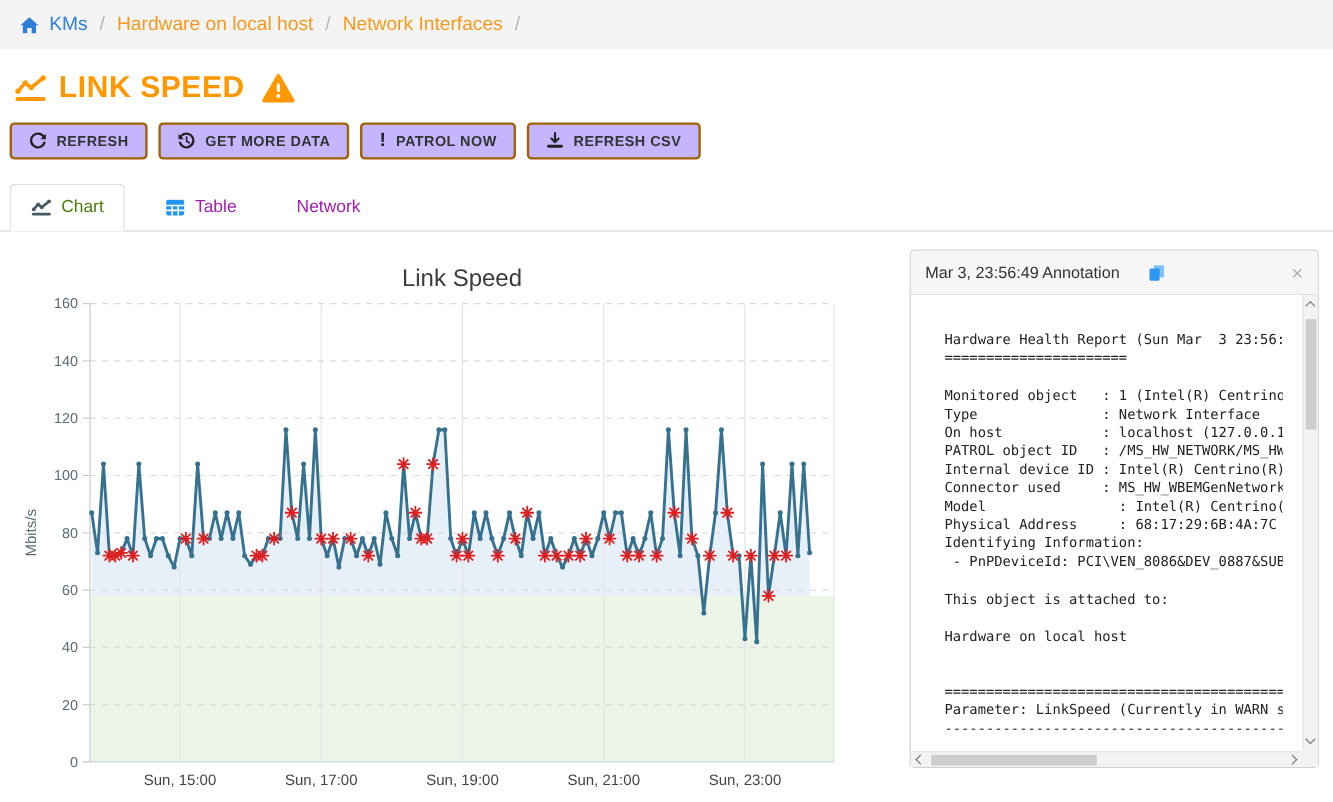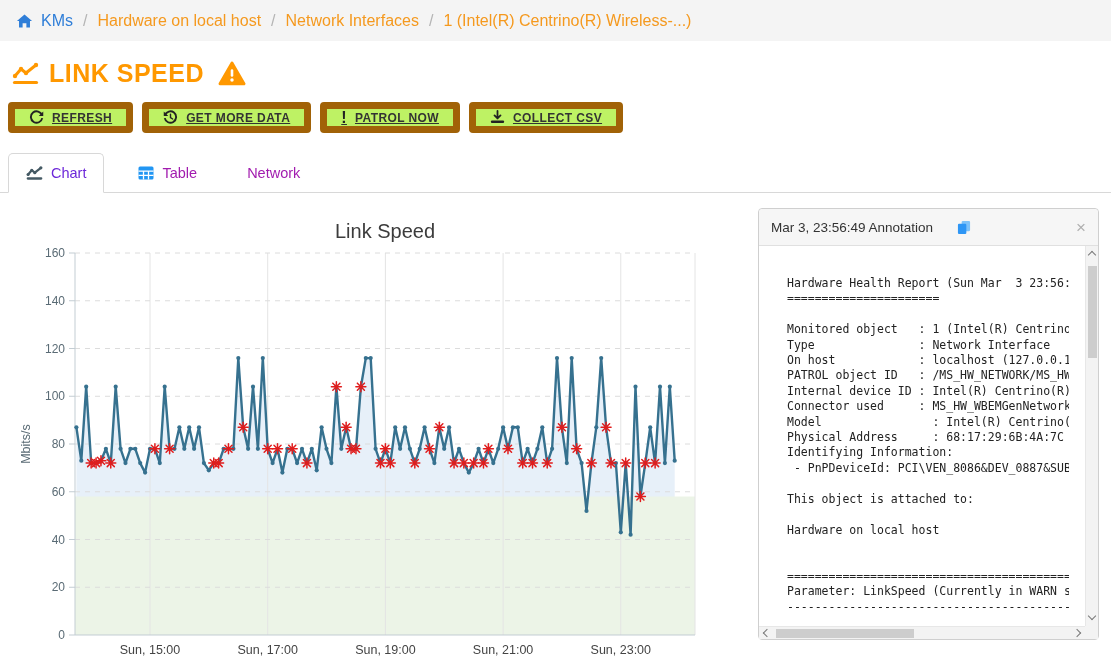--- a/index.html
+++ b/index.html
@@ -18,38 +18,38 @@
   .bc-orange { color:#f5991e; }
   .bc-sep { color:#b5b5b5; }
   .home-ic { display:inline-flex; cursor:pointer; margin-right:-2px; }
   
   .title-row { position:absolute; top:59px; left:12px; display:flex; align-items:center; gap:10px; }
   .title-row h1 { margin:0; font-size:25px; font-weight:bold; color:#ff9800; letter-spacing:.5px; }
   
   .toolbar { position:absolute; top:102px; left:8px; display:flex; gap:9px; }
   .btn {
     display:inline-flex; align-items:center; gap:8px; height:31px; padding:0 14px;
-    background:#bef264; border:7px solid #a16207; border-radius:4px; cursor:pointer;
+    background:#c4b5fd; border:2px solid #a16207; border-radius:4px; cursor:pointer;
     font-family:"Liberation Sans", sans-serif; font-size:12px; font-weight:bold;
-    letter-spacing:.4px; color:#333;text-decoration:underline;
+    letter-spacing:.4px; color:#333;
   }
   .excl { font-size:16px; font-weight:bold; color:#222; line-height:1; }
   
   .tabbar {
     position:absolute; top:153px; left:0; right:0; height:40px;
     display:flex; align-items:stretch; gap:18px; padding-left:8px;
     border-bottom:1px solid #d8d8d8;
   }
   .tab {
     display:inline-flex; align-items:center; gap:8px; padding:0 16px;
     font-size:14.5px; color:#a21caf; cursor:pointer;
   }
   .tab.active {
     border:1px solid #d8d8d8; border-bottom:1px solid #fff; margin-bottom:-1px;
-    border-radius:5px 5px 0 0; background:#fff; color:#6d28d9; padding:0 17px;
+    border-radius:5px 5px 0 0; background:#fff; color:#4d7c0f; padding:0 17px;
   }
   
   #chart-svg { position:absolute; top:205px; left:0; }
   
   .annotation {
     position:absolute; top:208px; left:758px; width:341px; height:432px;
     background:#fff; border:1px solid #cfcfcf; border-radius:4px;
   }
   .ann-header {
     height:37px; display:flex; align-items:center; gap:24px; padding:0 12px;
@@ -92,21 +92,20 @@
       <svg width="17" height="16" viewBox="0 0 18 16">
           <path d="M9 1 L17 8 H14.8 V15 H11 V10.5 H7 V15 H3.2 V8 H1 Z" fill="#2f7ed8"></path>
         </svg>
     </span>
     <a class="bc-link bc-blue">KMs</a>
     <span class="bc-sep">/</span>
     <a class="bc-link bc-orange">Hardware on local host</a>
     <span class="bc-sep">/</span>
     <a class="bc-link bc-orange">Network Interfaces</a>
     <span class="bc-sep">/</span>
-    <a class="bc-link bc-orange">1 (Intel(R) Centrino(R) Wireless-...)</a>
   </nav>
 
   <div class="title-row">
     <span style="display:inline-flex;">
       <svg width="27" height="23" viewBox="0 0 27 23">
         <polyline points="3,14 9,7 14,11 24,3" fill="none" stroke="#ff9800" stroke-width="3" stroke-linecap="round" stroke-linejoin="round"></polyline>
         <circle cx="3" cy="14" r="2.2" fill="#ff9800"></circle>
           <circle cx="9" cy="7" r="2.2" fill="#ff9800"></circle>
         <circle cx="14" cy="11" r="2.2" fill="#ff9800"></circle>
           <circle cx="24" cy="3" r="2.2" fill="#ff9800"></circle>
@@ -147,21 +146,21 @@
       <span class="excl">!</span>
       <span>PATROL NOW</span>
     </button>
     <button class="btn">
       <span style="display:inline-flex;">
         <svg width="15" height="15" viewBox="0 0 16 16">
           <path d="M8 1 V9 M8 9 L4.8 5.8 M8 9 L11.2 5.8" fill="none" stroke="#222" stroke-width="1.9" stroke-linecap="round" stroke-linejoin="round"></path>
           <path d="M2.2 12.6 H13.8" stroke="#222" stroke-width="2.6" stroke-linecap="round"></path>
         </svg>
       </span>
-      <span>COLLECT CSV</span>
+      <span>REFRESH CSV</span>
     </button>
   </div>
 
   <div class="tabbar">
     <div class="tab active">
       <span style="display:inline-flex;">
         <svg width="17" height="14" viewBox="0 0 27 23">
           <polyline points="3,14 9,7 14,11 24,3" fill="none" stroke="#455a64" stroke-width="3.6" stroke-linecap="round" stroke-linejoin="round"></polyline>
           <circle cx="3" cy="14" r="2.6" fill="#455a64"></circle>
             <circle cx="9" cy="7" r="2.6" fill="#455a64"></circle>

